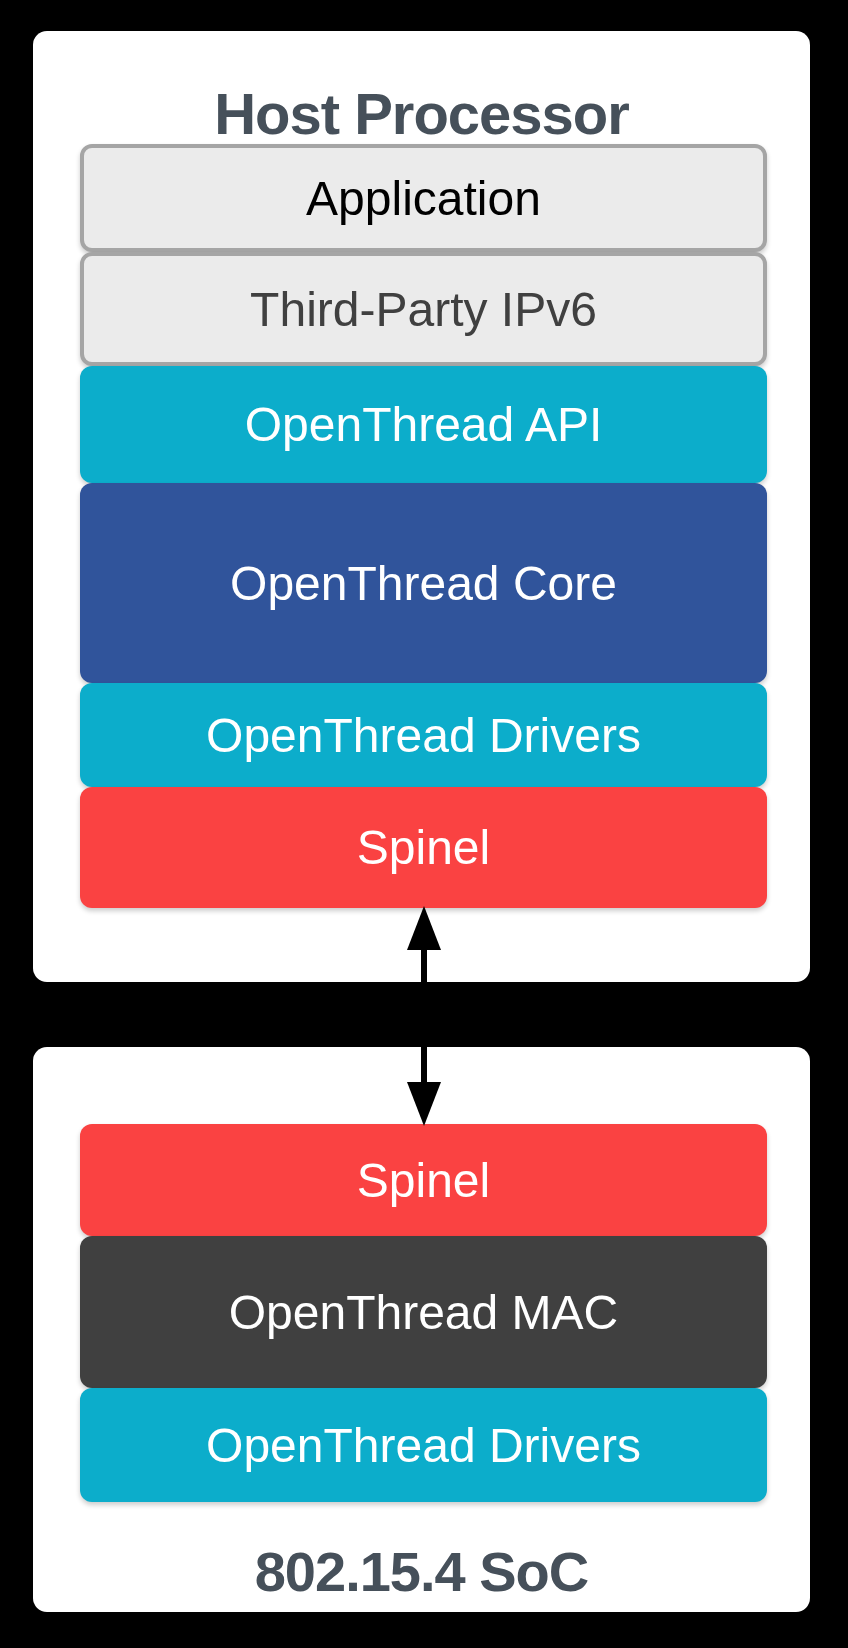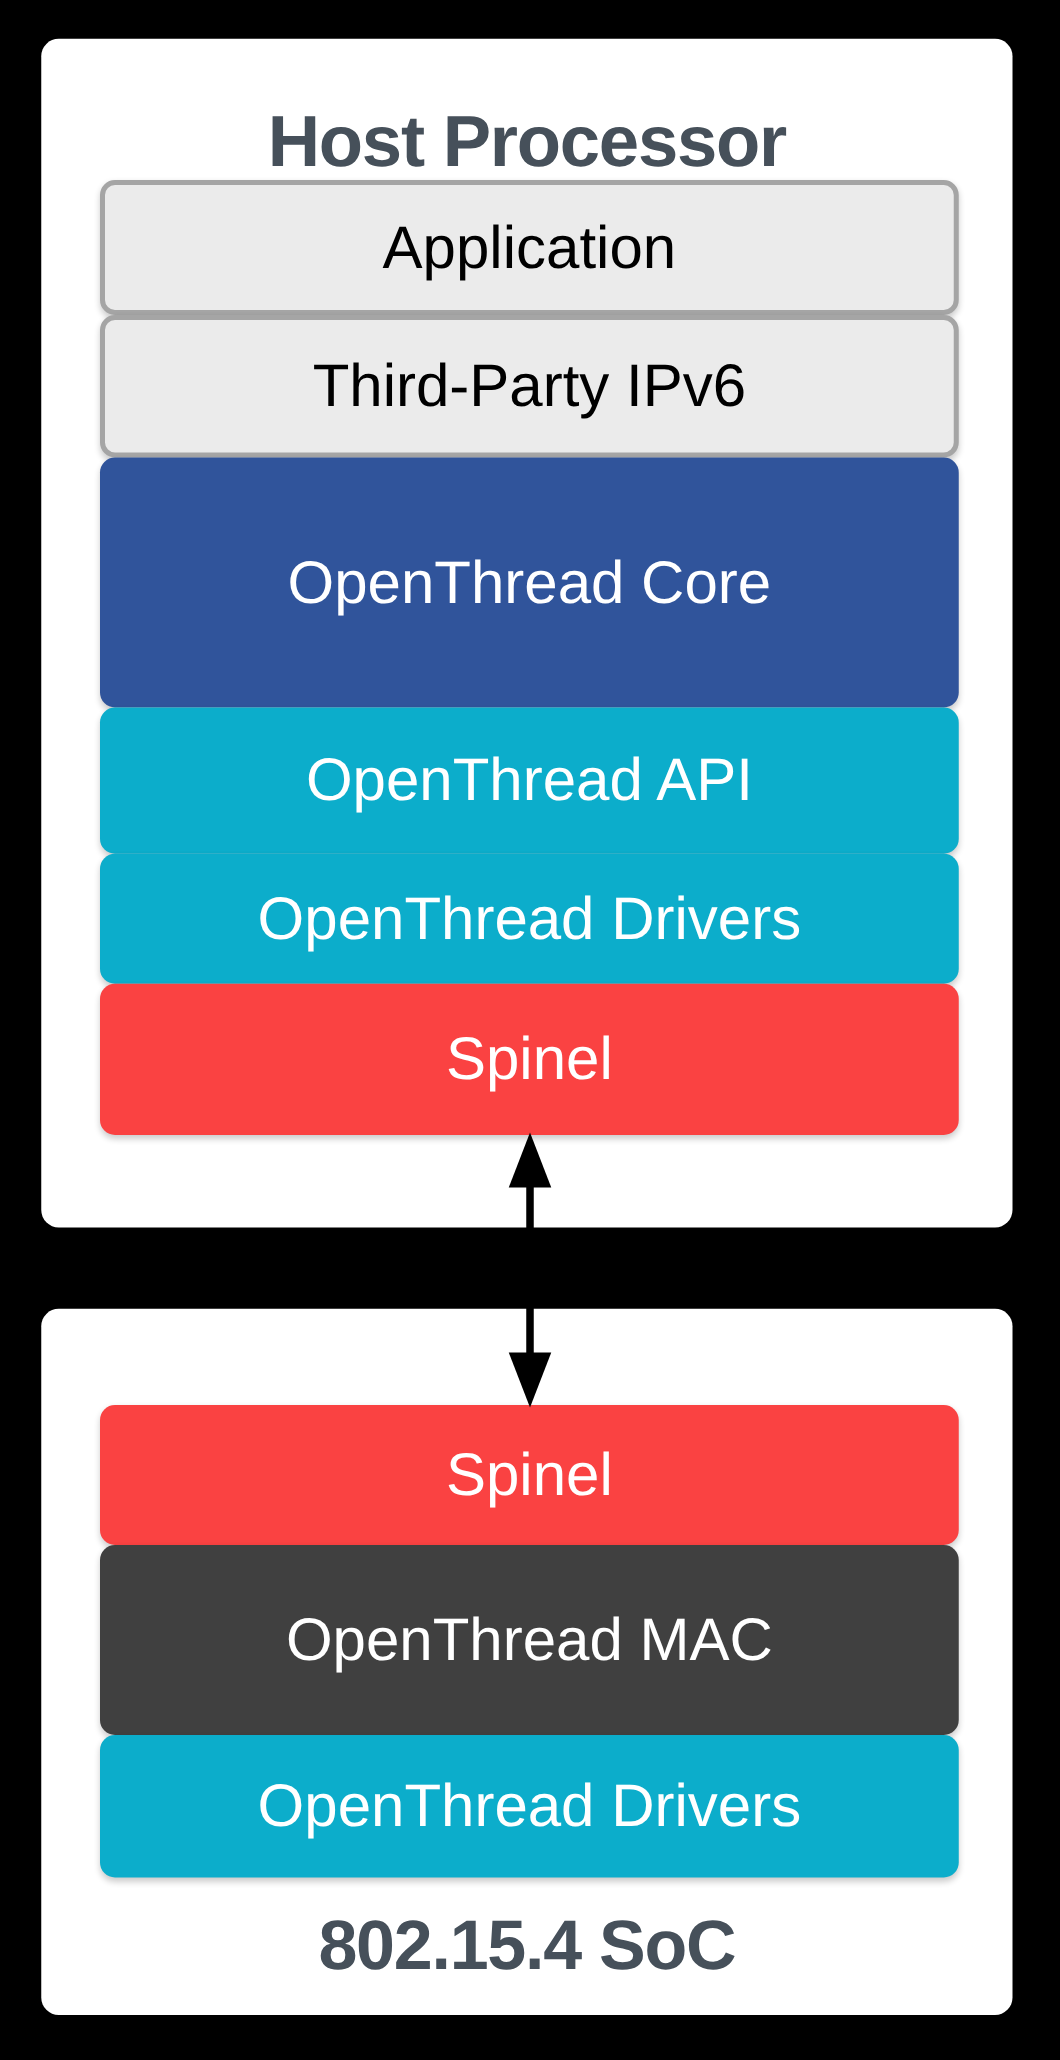--- a/index.html
+++ b/index.html
@@ -24,21 +24,21 @@
     margin: 0;
     width: 100%;
     text-align: center;
     font-weight: bold;
     font-size: 58px;
     line-height: 62px;
     color: #46505A;
     letter-spacing: -1px;
   }
   .card-host .card-title { position: absolute; top: 52px; }
-  .card-soc  .card-title { position: absolute; bottom: 27px; font-size: 56px; line-height: 58px; }
+  .card-soc  .card-title { position: absolute; bottom: 11px; font-size: 56px; line-height: 58px; }
 
   .stack {
     position: absolute;
     left: 47px;
     width: 687px;
   }
   .card-host .stack { top: 113px; }
   .card-soc  .stack { top: 77px; }
 
   .layer {
@@ -73,28 +73,28 @@
 </style>
 </head>
 <body style="background: rgb(0, 0, 0);">
 
 <section class="card card-host">
   <h1 class="card-title">Host Processor</h1>
   <div class="stack">
     <div class="layer h108" style="background: rgb(235, 235, 235); color: #000000; border: 4px solid rgb(165, 165, 165);">
       <span>Application</span>
     </div>
-    <div class="layer h114" style="background: rgb(235, 235, 235); color: #000000; border: 4px solid rgb(165, 165, 165);">
+    <div class="layer h114" style="background: rgb(235, 235, 235); color: #404040; border: 4px solid rgb(165, 165, 165);">
       <span>Third-Party IPv6</span>
+    </div>
+    <div class="layer h117" style="background: rgb(12, 173, 203); color: rgb(255, 255, 255);">
+      <span>OpenThread API</span>
     </div>
     <div class="layer h200" style="background: rgb(48, 84, 155); color: rgb(255, 255, 255);">
       <span>OpenThread Core</span>
-    </div>
-    <div class="layer h117" style="background: rgb(12, 173, 203); color: rgb(255, 255, 255);">
-      <span>OpenThread API</span>
     </div>
     <div class="layer h104" style="background: rgb(12, 173, 203); color: rgb(255, 255, 255);">
       <span>OpenThread Drivers</span>
     </div>
     <div class="layer h121" style="background: rgb(250, 66, 66); color: rgb(255, 255, 255);">
       <span>Spinel</span>
     </div>
   </div>
 </section>
 

